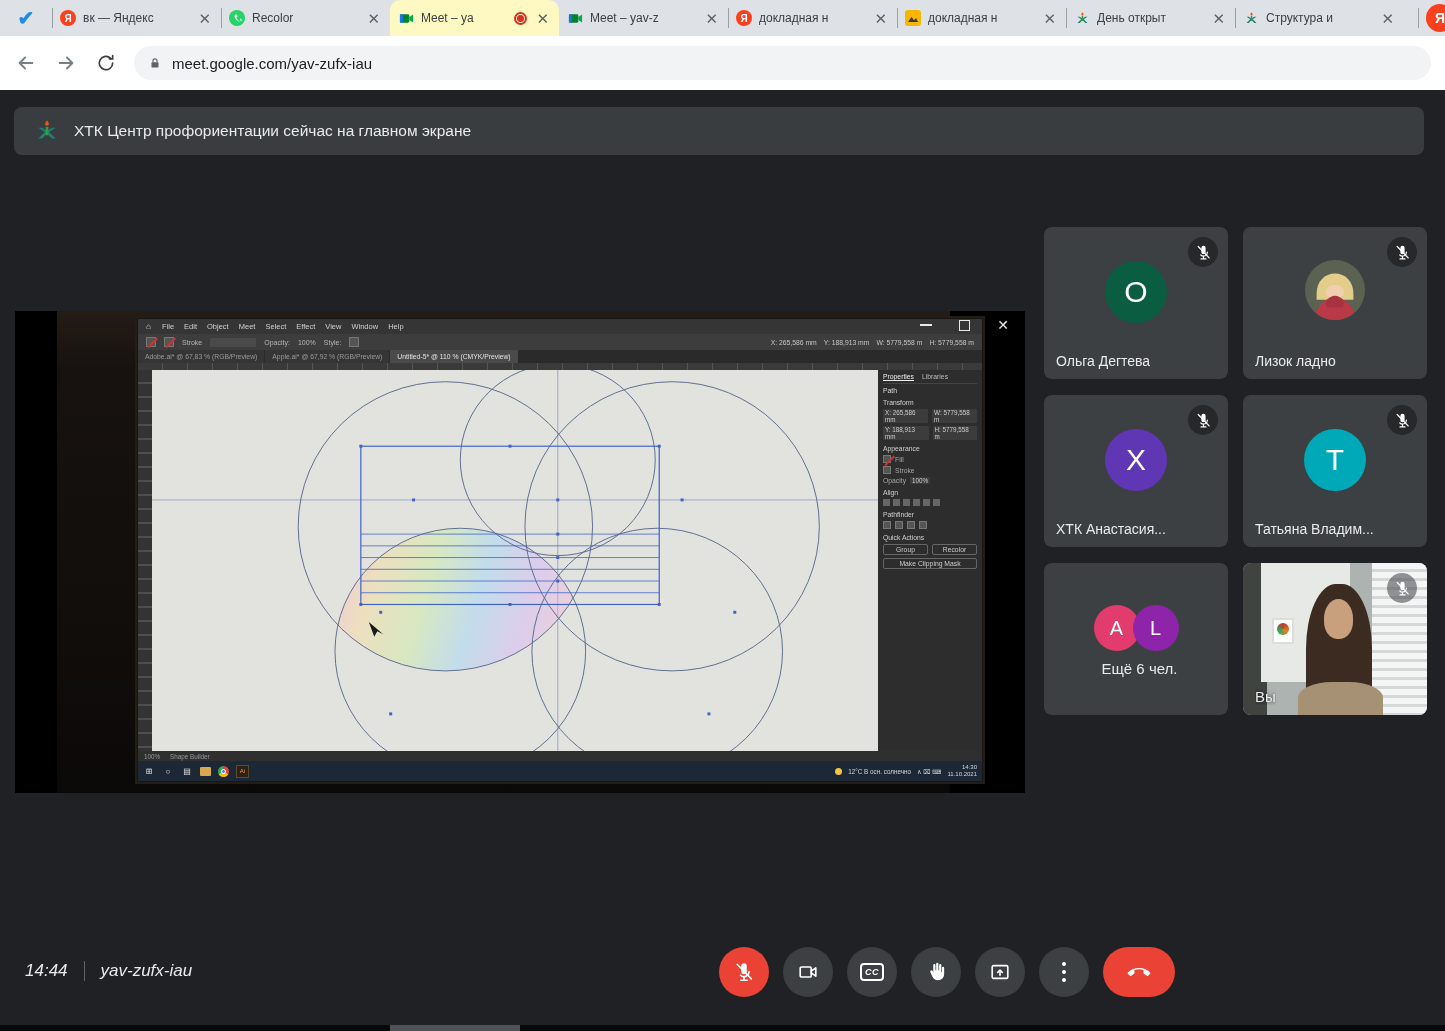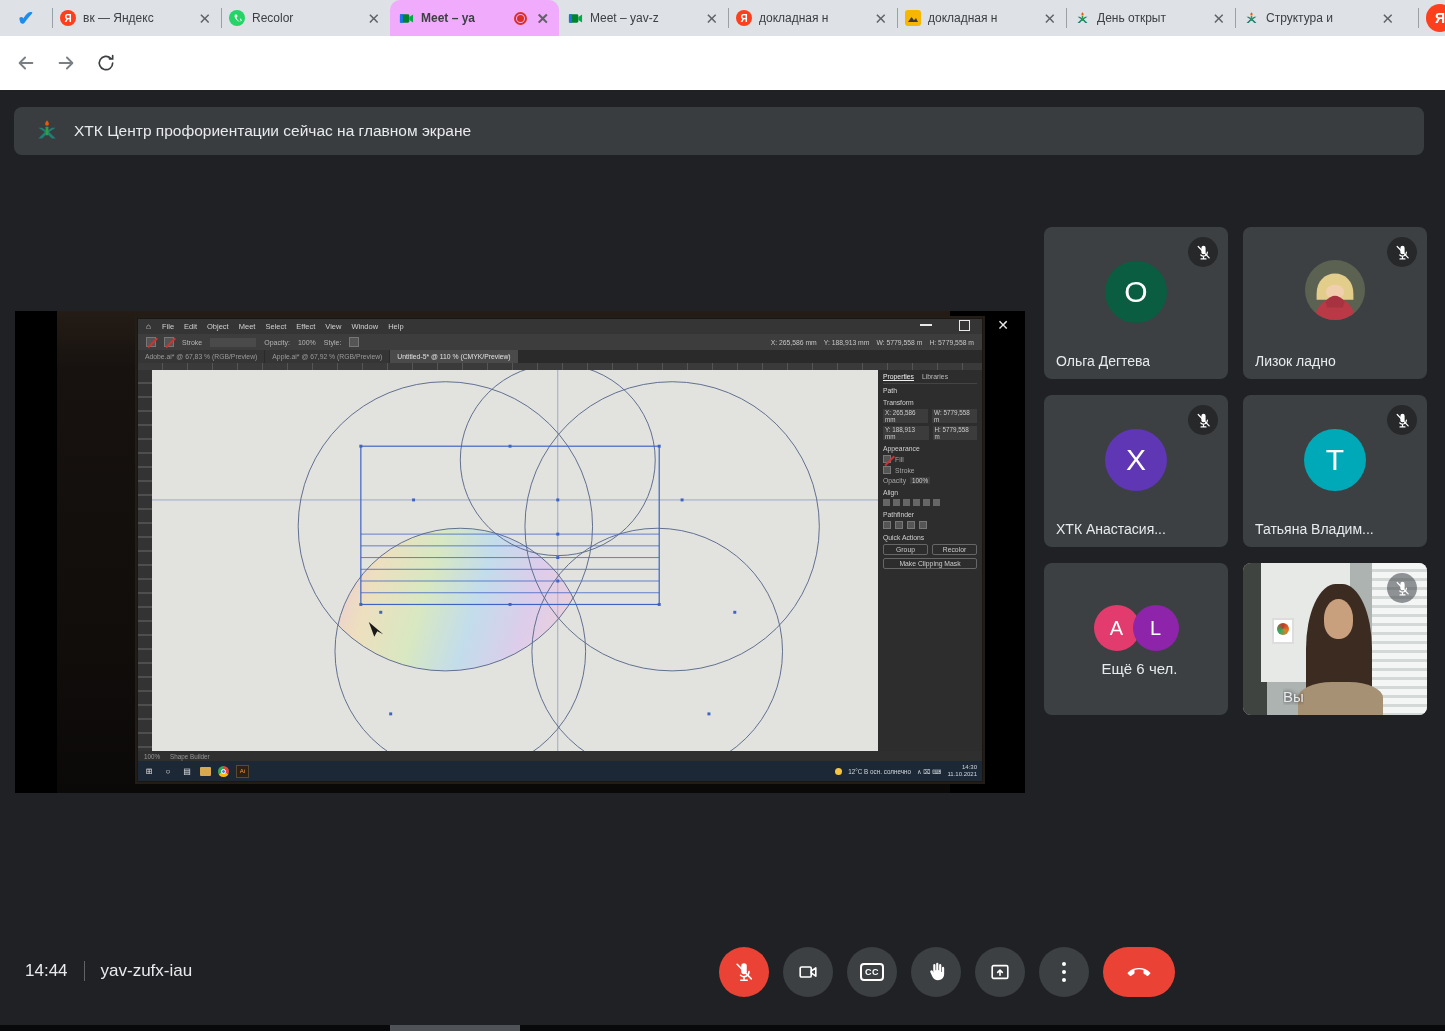--- a/index.html
+++ b/index.html
@@ -8,21 +8,21 @@
          font-family:"Liberation Sans", sans-serif; }
 
   
   .tabstrip { position:absolute; left:0; top:0; width:1445px; height:36px;
               background:#dee1e6; display:flex; align-items:stretch; }
   .pinned-tab { width:52px; display:flex; align-items:center; justify-content:center; }
   .check-icon { color:#1f8ceb; font-size:20px; font-weight:bold; }
   .tab { width:169px; display:flex; align-items:center; gap:7px; padding:0 8px;
          position:relative; color:#3c4043; font-size:12px; }
   .tab .sep { position:absolute; left:0; top:8px; width:1px; height:20px; background:#9aa0a6; }
-  .tab.active { background:#f0abfc; border-radius:10px 10px 0 0; z-index:2;font-weight:bold; }
+  .tab.active { background:#fef9c3; border-radius:10px 10px 0 0; z-index:2; }
   .tab-title { flex:1; white-space:nowrap; overflow:hidden; }
   .tab-close { font-size:15px; color:#5f6368; line-height:1; padding:2px; }
   .favicon { width:16px; height:16px; flex:0 0 16px; display:flex;
              align-items:center; justify-content:center; border-radius:50%;
              font-size:10px; font-weight:bold; color:#fff; }
   .fav-yandex { background:#fc3f1d; }
   .fav-wa { background:#25d366; }
   .fav-img { background:#f5b700; border-radius:3px; }
   .record-dot { width:13px; height:13px; border:2px solid #d93025; border-radius:50%;
                 display:flex; align-items:center; justify-content:center; flex:0 0 13px; }
@@ -112,21 +112,21 @@
   .wc-close { color:#e8e8e8; font-size:14px; line-height:1; }
 
   
   .grid { position:absolute; left:1044px; top:137px; width:383px;
           display:grid; grid-template-columns:184px 184px; grid-auto-rows:152px;
           column-gap:15px; row-gap:16px; }
   .tile { position:relative; background:#3c4043; border-radius:8px; overflow:hidden; }
   .tile.speaking { border:3px solid #78a6f5; }
   .tile-name { position:absolute; left:12px; bottom:10px; color:#e8eaed; font-size:14px;
                max-width:155px; white-space:nowrap; overflow:hidden; z-index:3; }
-  .self .tile-name { font-size:15px; text-shadow:0 0 4px rgba(0,0,0,.8);margin-left:28px; }
+  .self .tile-name { font-size:15px; text-shadow:0 0 4px rgba(0,0,0,.8); }
   .badge { position:absolute; top:10px; right:10px; width:30px; height:30px; border-radius:50%;
            background:#26282a; display:flex; align-items:center; justify-content:center;
            color:#fff; z-index:3; }
   .badge.trans { background:rgba(60,64,67,.55); }
   .badge.speak { background:#1a73e8; gap:2px; }
   .badge.speak i { width:3px; border-radius:2px; background:#fff; display:block; }
   .avatar-wrap { position:absolute; inset:0 0 22px 0; display:flex; align-items:center;
                  justify-content:center; }
   .letter-avatar { width:62px; height:62px; border-radius:50%; color:#fff; font-size:30px;
                    display:flex; align-items:center; justify-content:center; }
@@ -148,21 +148,21 @@
   .scene .window { position:absolute; right:0; top:0; width:30%; height:100%;
       background:repeating-linear-gradient(180deg,#f4f6f6 0 6px,#d4d9d8 6px 9px); }
   .scene .hair { position:absolute; left:34%; top:14%; width:36%; height:95%;
       background:#3c2b21; border-radius:45% 45% 20% 20%; }
   .scene .face { position:absolute; left:44%; top:24%; width:16%; height:26%;
       background:#c9a07e; border-radius:50% 50% 45% 45%; }
   .scene .body { position:absolute; left:30%; bottom:-4%; width:46%; height:26%;
       background:#a69175; border-radius:40% 40% 0 0; }
 
   
-  .meet-footer { position:absolute; left:0; bottom:6px; width:1445px; height:100px; }
+  .meet-footer { position:absolute; left:0; bottom:6px; width:1445px; height:100px;font-style:italic; }
   .footer-left { position:absolute; left:25px; top:36px; display:flex; align-items:center;
                  gap:16px; color:#e8eaed; font-size:17px; }
   .footer-div { width:1px; height:20px; background:#5f6368; }
   .controls { position:absolute; left:719px; top:22px; display:flex; gap:14px; align-items:center; }
   .ctl { width:50px; height:50px; border-radius:50%; background:#3c4043; display:flex;
          align-items:center; justify-content:center; color:#fff; }
   .ctl.red { background:#ea4335; }
   .ctl.pill { width:72px; border-radius:26px; }
   .cc-box { border:2px solid #fff; border-radius:4px; font-size:9px; font-weight:bold;
             padding:2px 3px; letter-spacing:.5px; }
@@ -282,20 +282,27 @@
     <svg width="22" height="22" viewBox="0 0 24 24" fill="none" stroke="#7a7f84" stroke-width="2" stroke-linecap="round" stroke-linejoin="round">
         <path d="M5 12h13M13 6l6 6-6 6"></path>
       </svg>
   </span>
   <span class="nav-btn">
     <svg width="20" height="20" viewBox="0 0 24 24" fill="none" stroke="#3c4043" stroke-width="2" stroke-linecap="round">
         <path d="M20 12a8 8 0 1 1-2.35-5.65"></path>
         <path d="M20 3v4h-4" fill="none"></path>
       </svg>
   </span>
+  <div class="omnibox">
+    <svg width="14" height="15" viewBox="0 0 24 24">
+        <rect x="6" y="10" width="12" height="9" rx="1.5" fill="#5f6368"></rect>
+        <path d="M8.5 10V7.5a3.5 3.5 0 0 1 7 0V10" fill="none" stroke="#5f6368" stroke-width="2"></path>
+      </svg>
+    <span>meet.google.com/yav-zufx-iau</span>
+  </div>
 </div>
 
 <div class="meet">
 
   <div class="banner">
     <svg width="26" height="26" viewBox="0 0 48 48">
         <path d="M8 18 20 26 8 38h7l9-9 9 9h7L28 26l12-8h-7l-9 6-9-6z" fill="#1e7f74"></path>
         <rect x="21.5" y="16" width="5" height="16" rx="1" fill="#2f9e44"></rect>
         <path d="M24 4c3 4 4.5 6.5 2.5 10h-5C19.5 10.5 21 8 24 4z" fill="#e8590c"></path>
       </svg>

